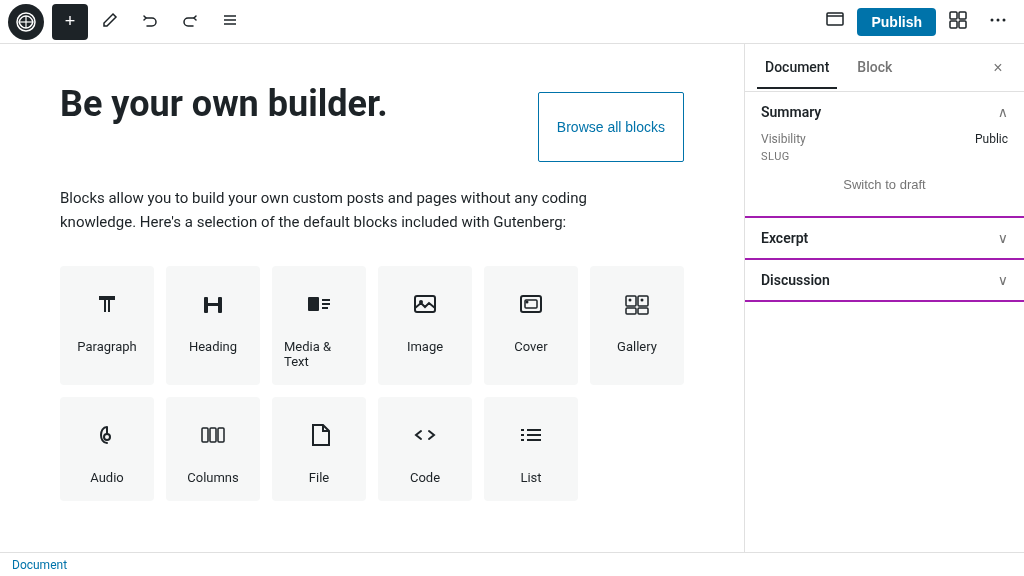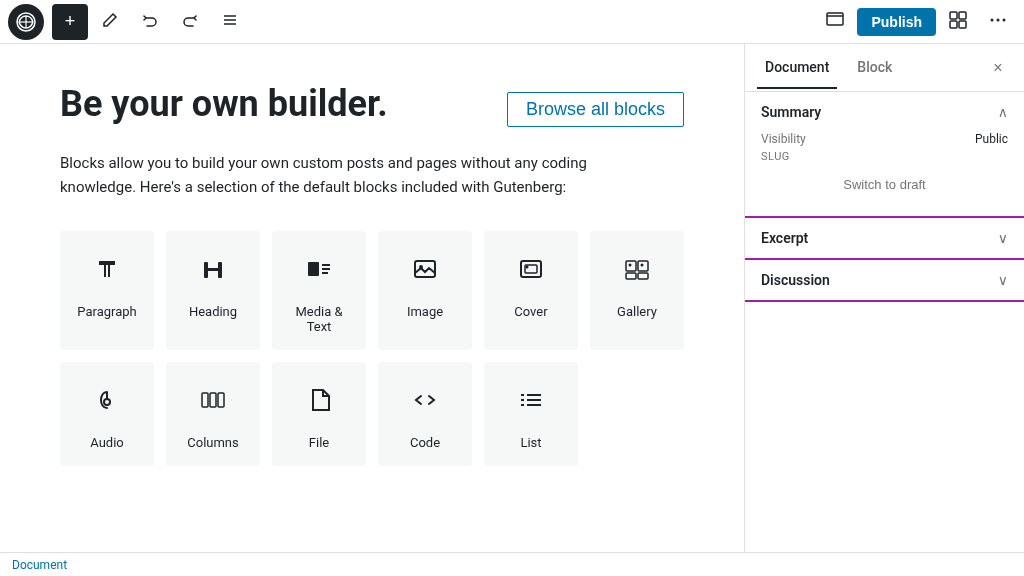--- a/index.html
+++ b/index.html
@@ -51,21 +51,21 @@
     .hero-section {
       display: flex; align-items: flex-start; justify-content: space-between;
       margin-bottom: 24px;
     }
     .hero-title {
       font-size: 36px; font-weight: 700; color: #1d2327; line-height: 1.15;
       flex: 1; margin-right: 24px;
     }
     .browse-blocks-btn {
       border: 1.5px solid #0073aa; color: #0073aa; background: #fff;
-      padding: 6px 18px; font-size: 18px; cursor: pointer; border-radius: 2px;
+      padding: 26px 18px; font-size: 14px; cursor: pointer; border-radius: 2px;
       white-space: nowrap; margin-top: 8px;
     }
 
     .editor-description {
       font-size: 15px; color: #1d2327; line-height: 1.6; margin-bottom: 32px;
       max-width: 540px;
     }
 
     
     .blocks-grid {
@@ -73,21 +73,21 @@
     }
     .block-item {
       background: #f6f7f7; border-radius: 4px; padding: 24px 12px 16px;
       display: flex; flex-direction: column; align-items: center; gap: 16px;
       cursor: pointer;
     }
     .block-icon {
       font-size: 28px; color: #1d2327; line-height: 1;
     }
     .block-label {
-      font-size: 13px; color: #1d2327; text-align: center;
+      font-size: 13px; color: #1d2327; text-align: left;
     }
 
     
     .sidebar {
       width: 280px; border-left: 1px solid #e0e0e0; background: #fff;
       display: flex; flex-direction: column; flex-shrink: 0; overflow-y: auto;
     }
     .sidebar-tabs {
       display: flex; align-items: center; border-bottom: 1px solid #e0e0e0;
       padding: 0 12px; height: 48px;

